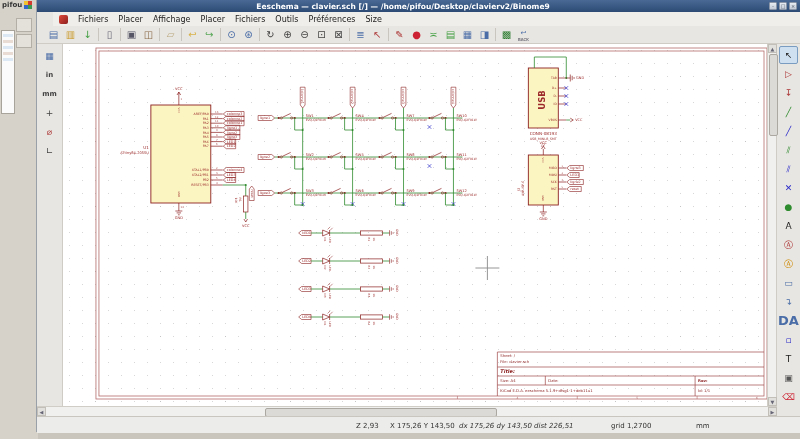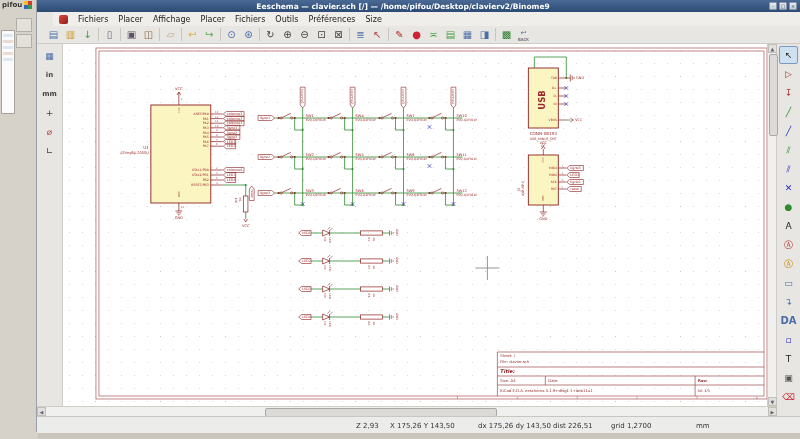--- a/index.html
+++ b/index.html
@@ -715,21 +715,21 @@
         <div class="tbtn">
           <span style="color: rgb(204, 136, 0);">Ⓐ</span>
         </div>
         <div class="tbtn">
           <span style="color: rgb(74, 109, 167);">▭</span>
         </div>
         <div class="tbtn">
           <span style="color: rgb(74, 109, 167);">↴</span>
         </div>
         <div class="tbtn">
-          <span style="color: rgb(74, 109, 167); font-size: 10px; font-weight: bold;">DA</span>
+          <span style="color: rgb(74, 109, 167); font-size: 13px; font-weight: bold;">DA</span>
         </div>
         <div class="tbtn">
           <span style="color: rgb(41, 41, 200);">▫</span>
         </div>
         <div class="tbtn">
           <span style="color: rgb(34, 34, 34);">T</span>
         </div>
         <div class="tbtn">
           <span style="color: rgb(85, 85, 85);">▣</span>
         </div>
@@ -739,17 +739,17 @@
       </div>
   </div>
   <div id="hscroll">
     <div class="harr" style="left:0;">◀</div>
     <div id="hthumb"></div>
     <div class="harr" style="right:0;">▶</div>
   </div>
   <div id="statusbar">
     <span class="sfield" style="left:319px;">Z 2,93</span>
     <span class="sfield" style="left:353px;">X 175,26 Y 143,50</span>
-    <span class="sfield" style="left:441px;">dx 175,26 dy 143,50 dist 226,51</span>
+    <span class="sfield" style="left:422px;font-style:italic;">dx 175,26 dy 143,50 dist 226,51</span>
     <span class="sfield" style="left:574px;">grid 1,2700</span>
     <span class="sfield" style="left:659px;">mm</span>
   </div>
 </div>
 
 </body></html>

